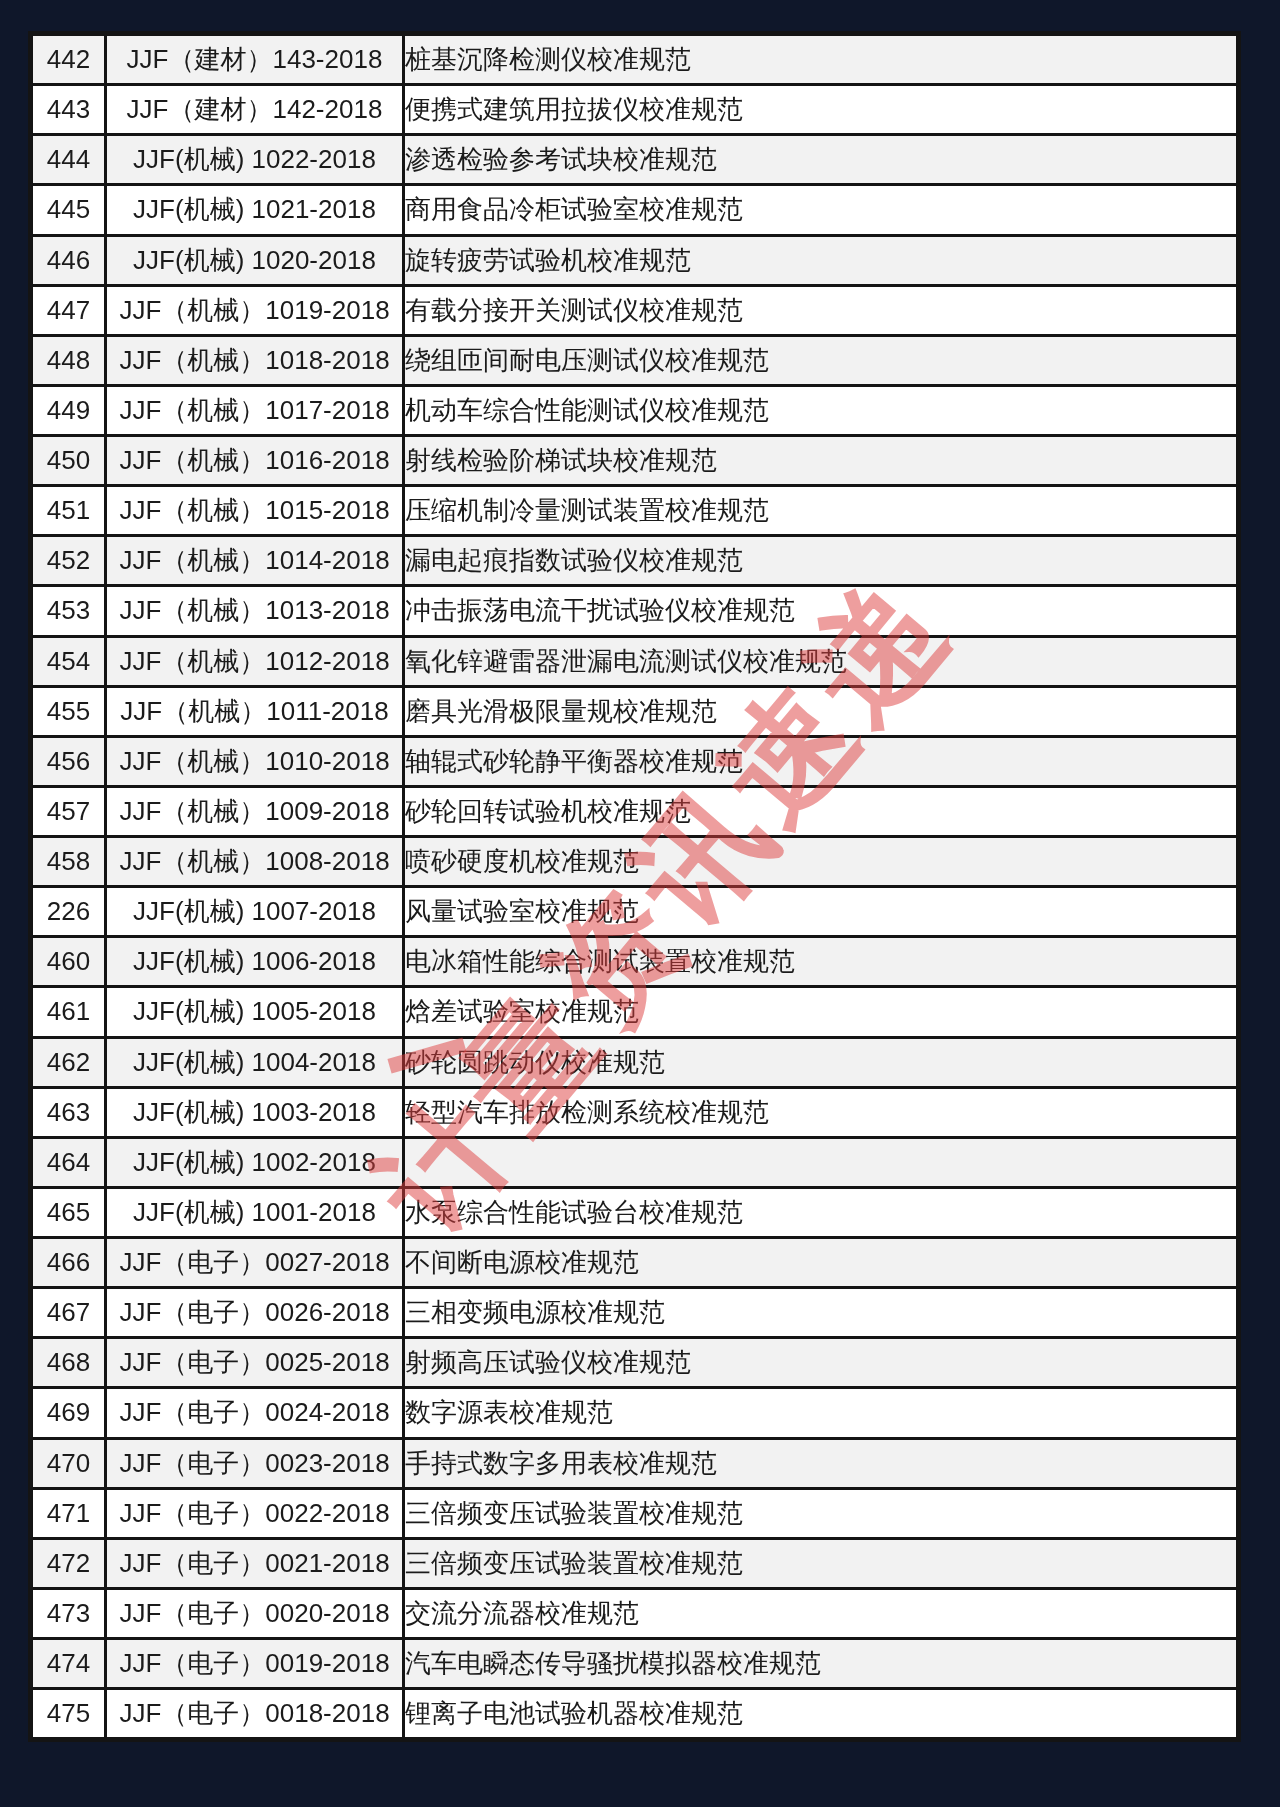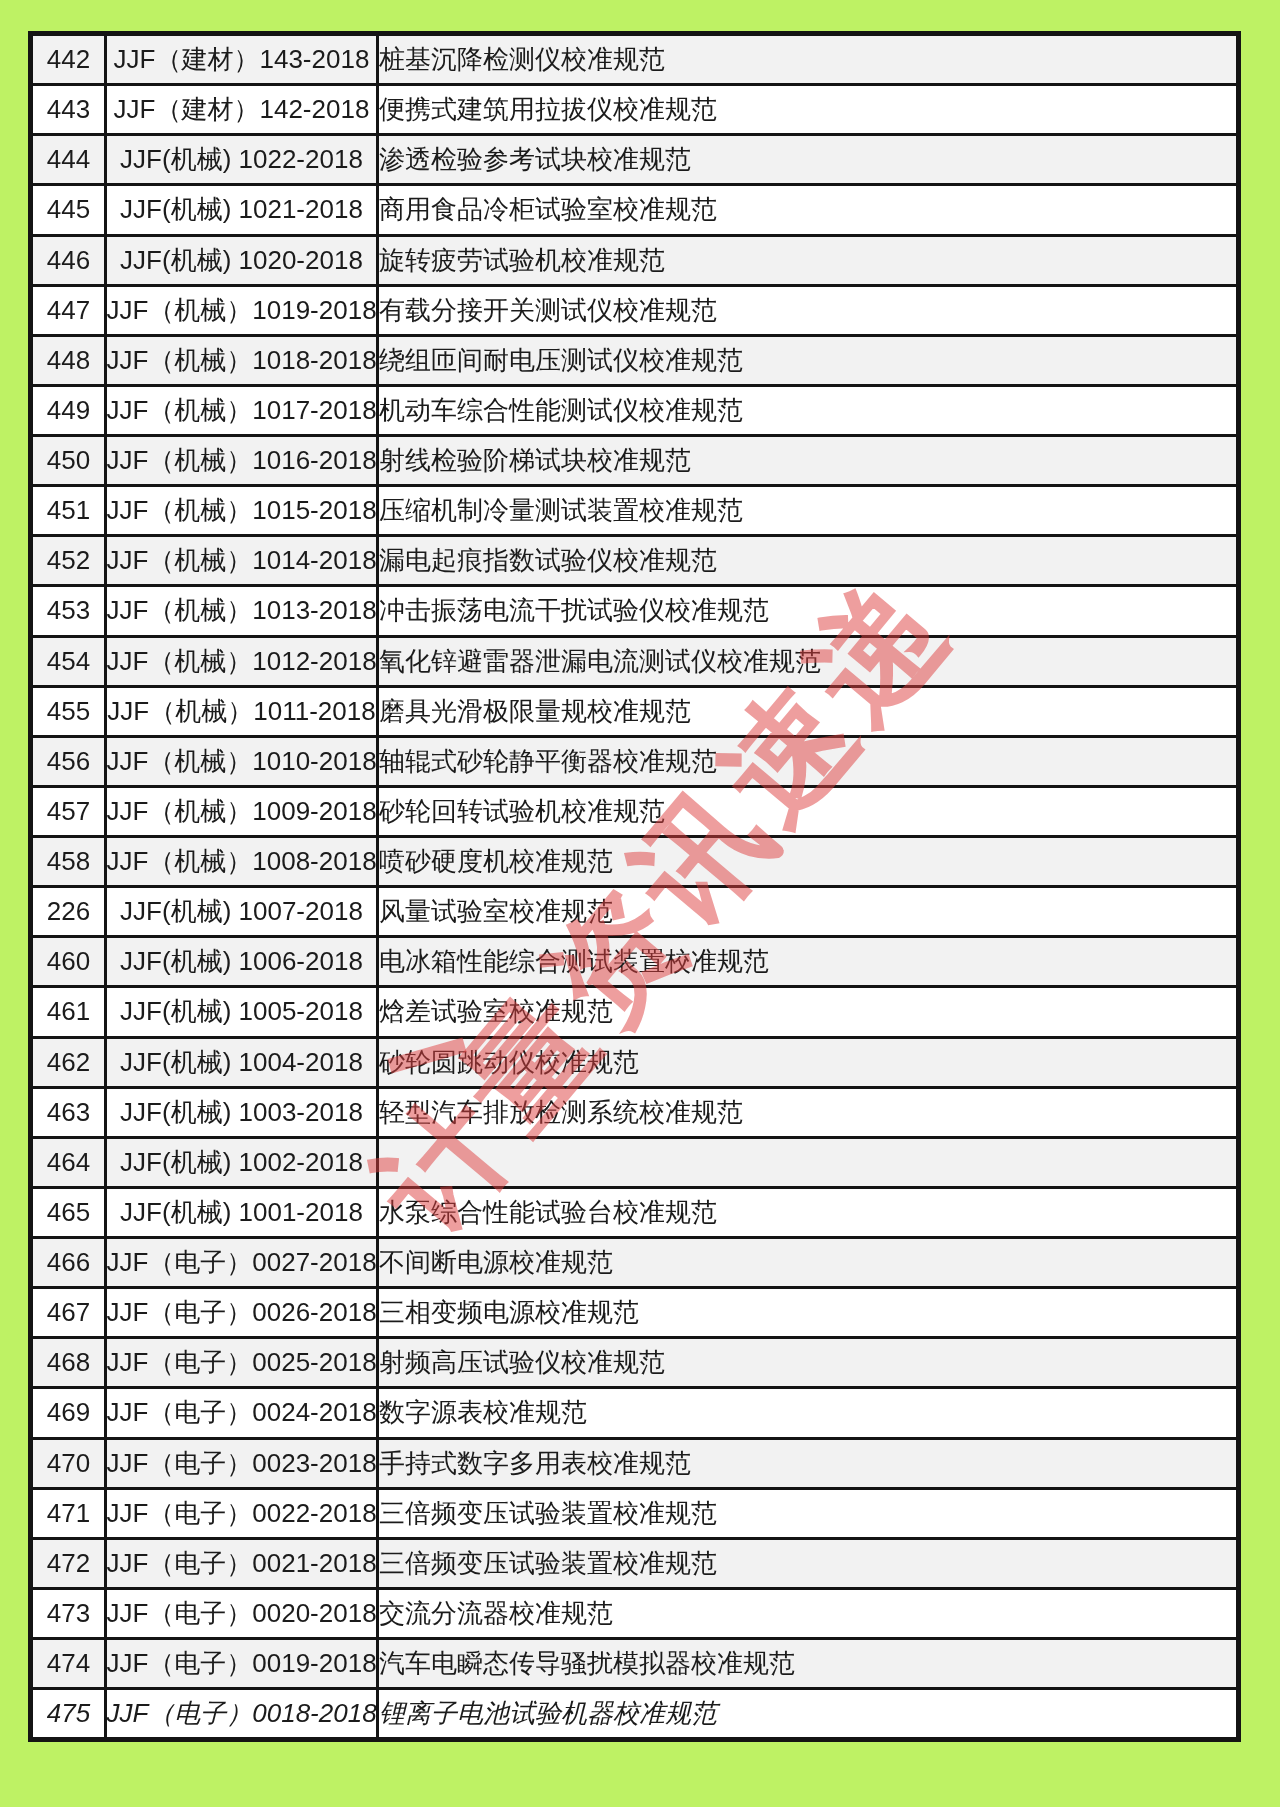--- a/index.html
+++ b/index.html
@@ -5,21 +5,21 @@
   html, body {
     margin: 0;
     padding: 0;
     background: #ffffff;
     font-family: "Liberation Sans", "DejaVu Sans", sans-serif;
   }
   .page {
     position: relative;
     width: 1280px;
     height: 1807px;
-    background: #bef264;
+    background: #0f172a;
     overflow: hidden;
   }
   .std-table {
     position: absolute;
     left: 28px;
     top: 31px;
     width: 1213px;
     height: 1711px;
     border: 5px solid #141414;
     box-sizing: border-box;
@@ -28,38 +28,38 @@
     background: #ffffff;
   }
   .row {
     flex: 1 1 0;
     display: flex;
     align-items: stretch;
     border-bottom: 3px solid #141414;
     background: #ffffff;
     min-height: 0;
   }
-  .row:last-child { border-bottom: none; font-style: italic; }
+  .row:last-child { border-bottom: none; }
   .row.alt { background: #f2f2f2; }
   .cell {
     display: flex;
     align-items: center;
     font-size: 26px;
     color: #1b1b1b;
     box-sizing: border-box;
     overflow: hidden;
     white-space: nowrap;
   }
   .c-no {
     width: 74px;
     justify-content: center;
     border-right: 3px solid #141414;
   }
   .c-code {
-    width: 272px;
+    width: 298px;
     justify-content: center;
     border-right: 3px solid #141414;
   }
   .c-title {
     flex: 1;
   }
   .watermark-text {
     position: absolute;
     left: 258px;
     top: 822px;

